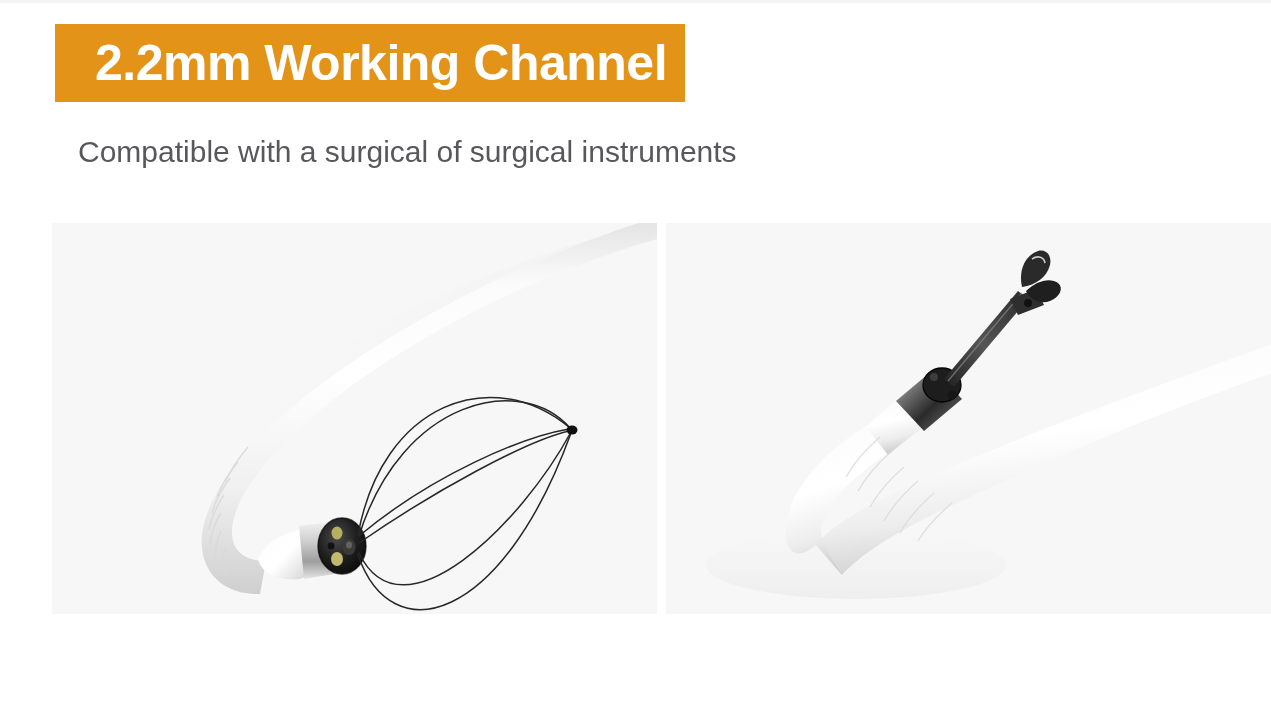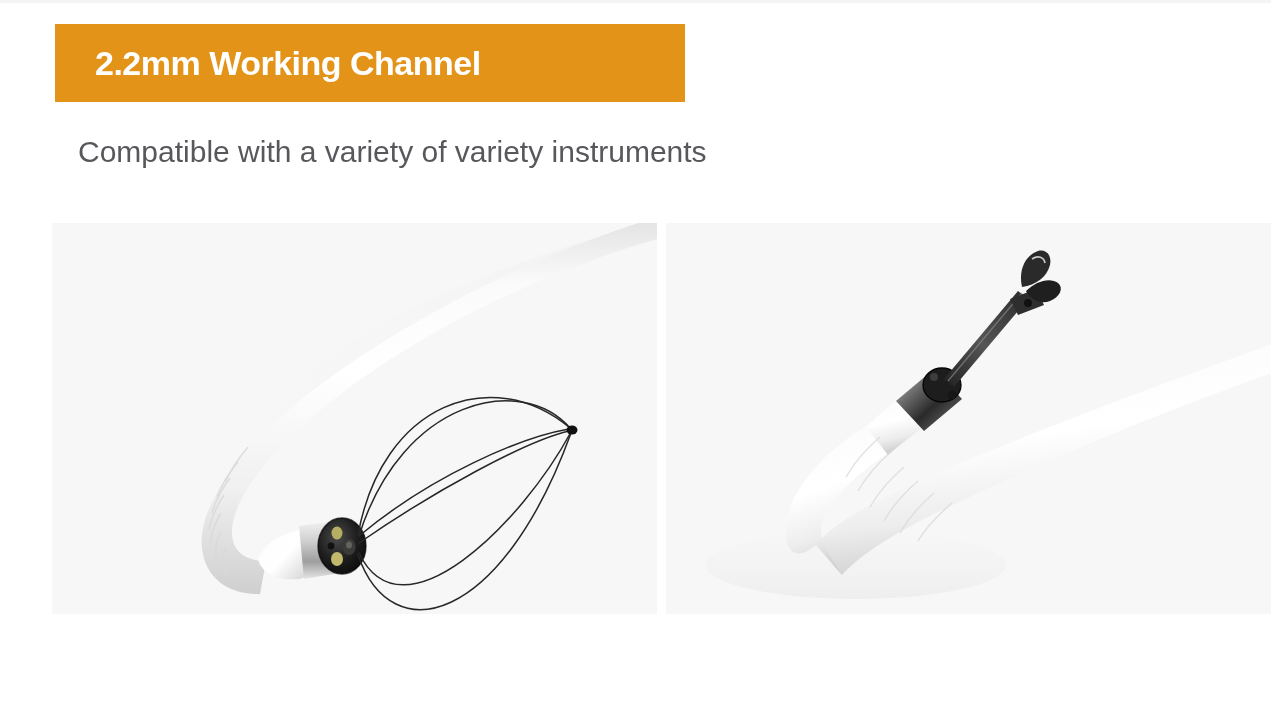--- a/index.html
+++ b/index.html
@@ -39,21 +39,21 @@
     top: 24px;
     width: 630px;
     height: 78px;
     background: #e39418;
     display: flex;
     align-items: center;
   }
   .heading-banner .heading-text {
     margin-left: 40px;
     color: #ffffff;
-    font-size: 34px;
+    font-size: 50px;
     font-weight: bold;
     letter-spacing: -0.5px;
     line-height: 1;
     white-space: nowrap;
     font-family: "Liberation Sans", sans-serif;
   }
 
   
   .subtitle {
     position: absolute;
@@ -91,21 +91,21 @@
 <body>
 
 <div id="page">
 
   <div class="top-rule"></div>
 
   <div class="heading-banner">
     <div class="heading-text">2.2mm Working Channel</div>
   </div>
 
-  <div class="subtitle">Compatible with a variety of variety instruments</div>
+  <div class="subtitle">Compatible with a surgical of surgical instruments</div>
 
   <div class="panels">
 
     <div class="panel panel-left">
       <svg viewBox="0 0 605 391" preserveAspectRatio="xMidYMid slice">
         <defs>
           <linearGradient id="shaftGradL" x1="0" y1="0" x2="0" y2="1">
             <stop offset="0%" stop-color="#e2e2e2"></stop>
             <stop offset="18%" stop-color="#fbfbfb"></stop>
             <stop offset="42%" stop-color="#ffffff"></stop>

